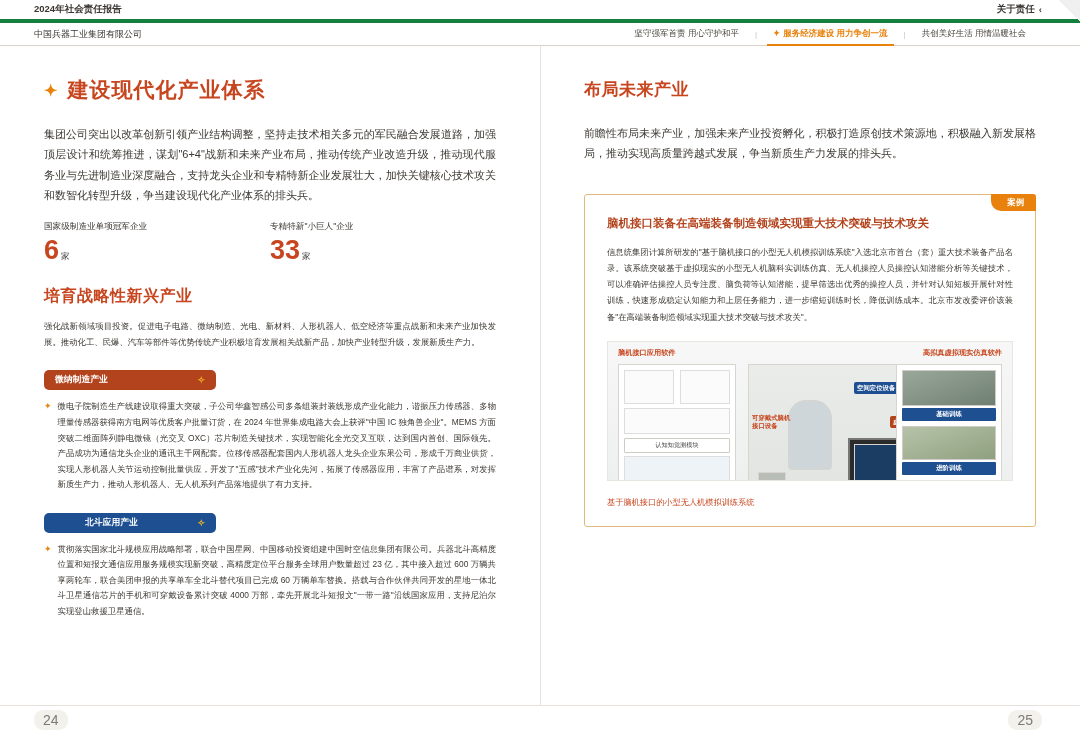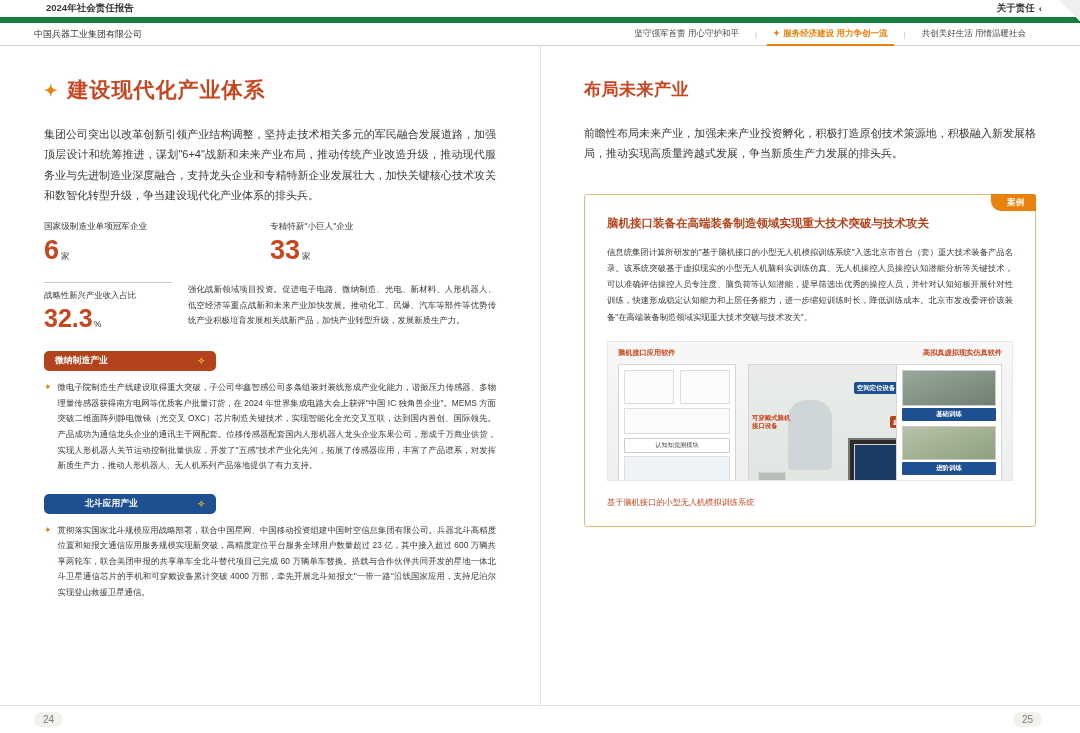--- a/index.html
+++ b/index.html
@@ -16,22 +16,22 @@
     width: 1080px; height: 733px;
     background: #ffffff;
     display: flex;
     flex-direction: column;
   }
   
   .top-bar {
     height: 23px;
     display: flex;
     align-items: center;
-    border-bottom: 6px solid #15803d;
-    padding: 0 38px 0 46px;
+    border-bottom: 4px solid #15803d;
+    padding: 0 38px 0 34px;
     font-size: 9.5px;
     font-weight: bold;
     color: #3a3632;
     position: relative;
   }
   .top-bar .left-tab {
     font-size: 9.5px; font-weight: bold;
   }
   .top-bar .right-tab {
     margin-left: auto;
@@ -246,21 +246,21 @@
     line-height: 1.3;
   }
   
   .footer {
     height: 28px; display: flex; align-items: center;
     padding: 0 38px 0 34px;
     border-top: 1px solid #e6e2db;
     position: relative;
   }
   .pg-left, .pg-right {
-    font-size: 10px; color: #7d7a74;
+    font-size: 14px; color: #7d7a74;
     background: #f3f1ec;
     border-radius: 9px;
     padding: 2px 9px;
   }
   .pg-right { margin-left: auto; }
 </style>
 </head>
 <body>
 
 <div class="page">
@@ -313,30 +313,23 @@
         <div class="kpi">
           <div class="label">专精特新"小巨人"企业</div>
           <div class="val">
             <span>33</span>
             <span class="unit">家</span>
           </div>
         </div>
       </div>
 
 
+      <h2 class="sub">培育战略性新兴产业</h2>
 
       <div class="mix-row">
-        <div class="mix-left">
-          <div class="line"></div>
-          <div class="label">战略性新兴产业收入占比</div>
-          <div class="val">
-            <span>32.3</span>
-            <span class="unit">%</span>
-          </div>
-        </div>
         <div class="mix-right">强化战新领域项目投资。促进电子电路、微纳制造、光电、新材料、人形机器人、低空经济等重点战新和未来产业加快发展。推动化工、民爆、汽车等部件等优势传统产业积极培育发展相关战新产品，加快产业转型升级，发展新质生产力。</div>
       </div>
 
       <div class="sec-head">
         <span>微纳制造产业</span>
         <span class="ico">✧</span>
       </div>
       <div class="bullet">
         <span class="dot">✦</span>
         <span>微电子院制造生产线建设取得重大突破，子公司华鑫智感公司多条组装封装线形成产业化能力，谐振压力传感器、多物理量传感器获得南方电网等优质客户批量订货，在 2024 年世界集成电路大会上获评"中国 IC 独角兽企业"。MEMS 方面突破二维面阵列静电微镜（光交叉 OXC）芯片制造关键技术，实现智能化全光交叉互联，达到国内首创、国际领先。产品成功为通信龙头企业的通讯主干网配套。位移传感器配套国内人形机器人龙头企业东果公司，形成千万商业供货，实现人形机器人关节运动控制批量供应，开发了"五感"技术产业化先河，拓展了传感器应用，丰富了产品谱系，对发挥新质生产力，推动人形机器人、无人机系列产品落地提供了有力支持。</span>

